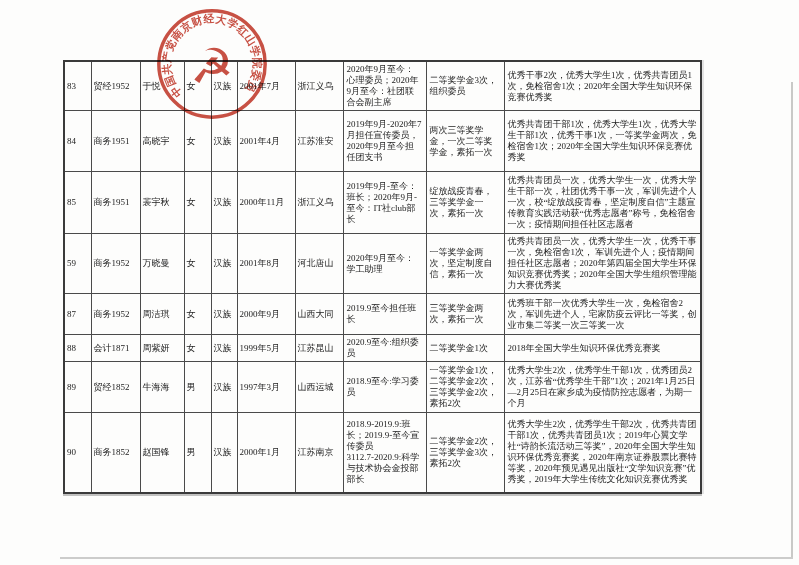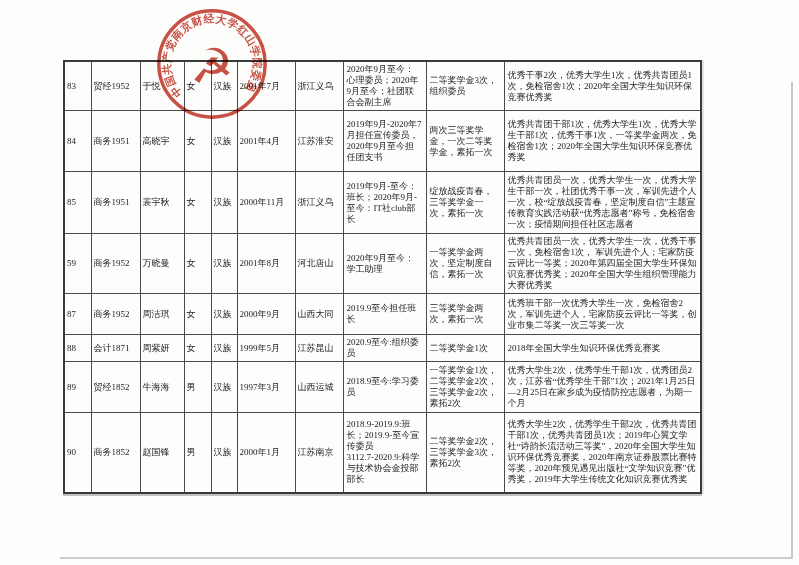--- a/index.html
+++ b/index.html
@@ -124,21 +124,21 @@
       <tr style="height:55px">
         <td class="c">59</td>
         <td class="c">商务1952</td>
         <td class="c">万晓曼</td>
         <td class="c">女</td>
         <td class="c">汉族</td>
         <td class="c">2001年8月</td>
         <td class="c">河北唐山</td>
         <td class="l">2020年9月至今：学工助理</td>
         <td class="l">一等奖学金两次，坚定制度自信，素拓一次</td>
-        <td class="l">优秀共青团员一次，优秀大学生一次，优秀干事一次，免检宿舍1次， 军训先进个人；宅家防疫云评比一等奖；2020年第四届全国大学生环保知识竞赛优秀奖；2020年全国大学生组织管理能力大赛优秀奖</td>
+        <td class="l">优秀共青团员一次，优秀大学生一次，优秀干事一次，免检宿舍1次， 军训先进个人；疫情期间担任社区志愿者；2020年第四届全国大学生环保知识竞赛优秀奖；2020年全国大学生组织管理能力大赛优秀奖</td>
       </tr>
       <tr style="height:41px">
         <td class="c">87</td>
         <td class="c">商务1952</td>
         <td class="c">周洁琪</td>
         <td class="c">女</td>
         <td class="c">汉族</td>
         <td class="c">2000年9月</td>
         <td class="c">山西大同</td>
         <td class="l">2019.9至今担任班长</td>

